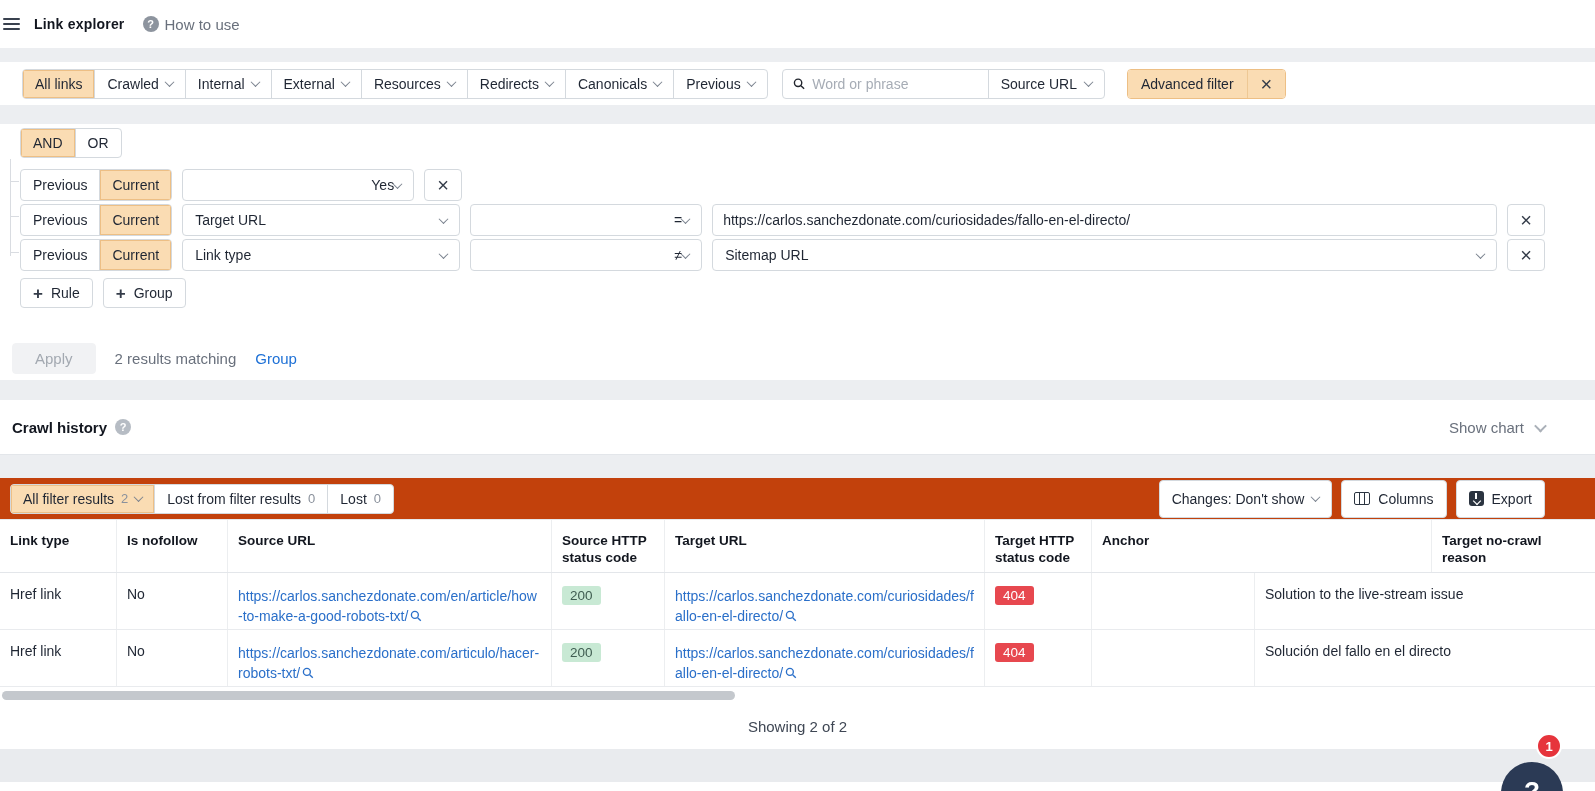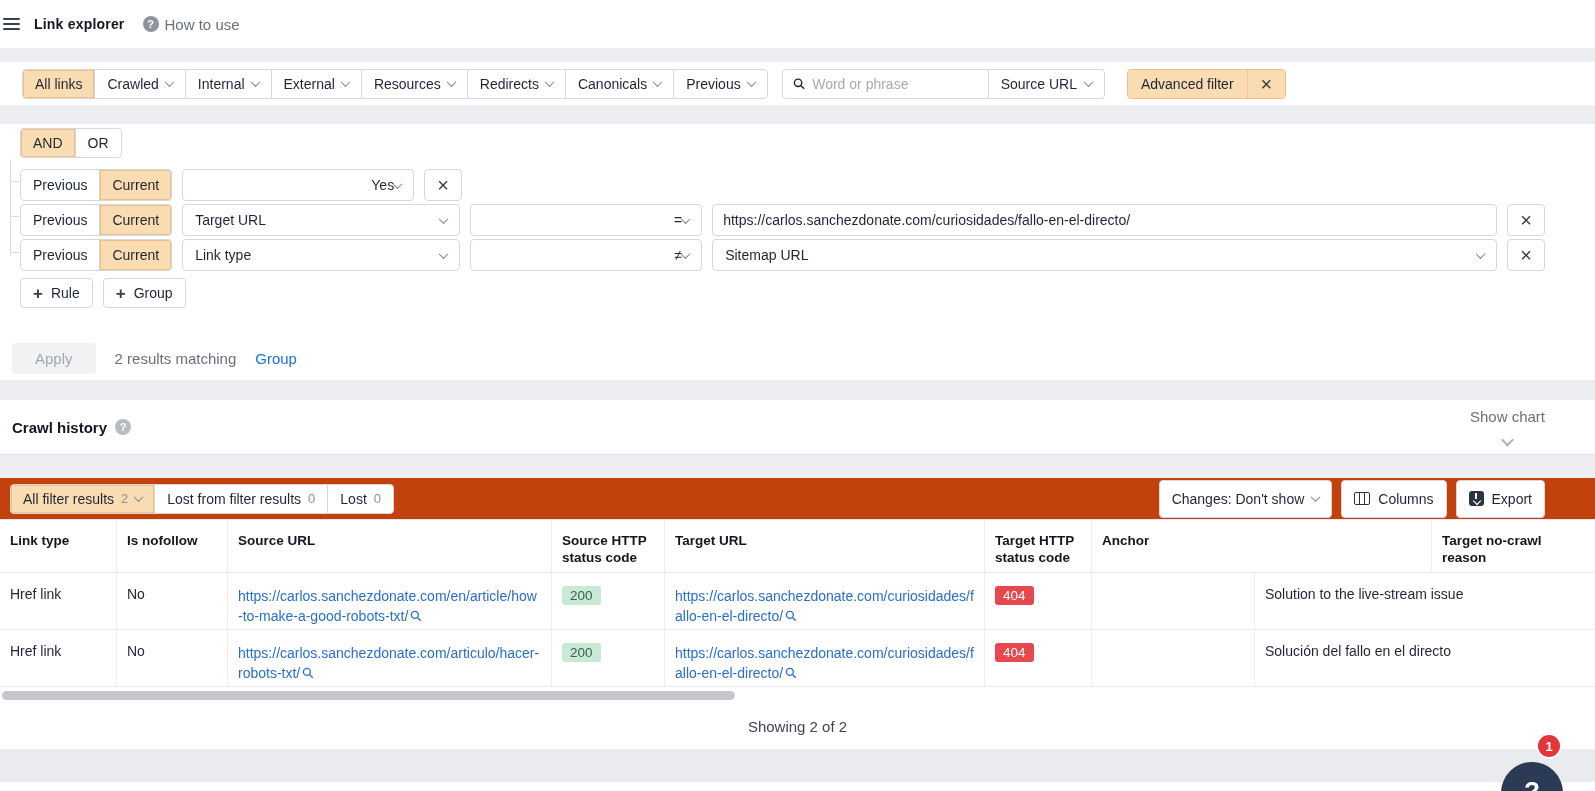--- a/index.html
+++ b/index.html
@@ -62,21 +62,21 @@
   .applyrow { display:flex; align-items:center; gap:19px; margin:35px 0 0 12px; }
   .apply-btn { height:31px; padding:0 22px; background:#f1f2f4; border:1px solid #f1f2f4; border-radius:4px;
     color:#a3a9b1; font-size:15px; cursor:default; }
   .match-txt { color:#69707c; font-size:15px; }
   .reset-link { color:#1d70d6; font-size:15px; cursor:pointer; }
   
   .crawlhist { height:55px; background:#fff; display:flex; align-items:center; justify-content:space-between;
     padding:0 50px 0 12px; border-bottom:1px solid #e3e6ea; }
   .ch-left { display:flex; align-items:center; gap:8px; }
   .ch-title { font-size:15px; font-weight:bold; color:#12161f; }
-  .ch-right { display:flex; align-items:center; gap:12px; color:#69707c; font-size:15px; cursor:pointer;flex-direction:column; }
+  .ch-right { display:flex; align-items:center; gap:12px; color:#69707c; font-size:15px; cursor:pointer; }
   
   .tabsrow { height:41px; background:#c2410c; display:flex; align-items:center; justify-content:space-between;
     padding:0 50px 0 10px; }
   .cnt { color:#8a919c; font-size:13px; }
   .tabs-right { display:flex; gap:9px; }
   .icon-cols { width:16px; height:13px; border:1.5px solid #2b3440; border-radius:2px; position:relative; flex:none; }
   .icon-cols::before, .icon-cols::after { content:""; position:absolute; top:0; bottom:0; width:1.5px; background:#2b3440; }
   .icon-cols::before { left:3.5px; } .icon-cols::after { left:8.5px; }
   .icon-export { width:15px; height:15px; background:#2b3440; border-radius:3px; position:relative; flex:none; }
   .icon-export::before { content:""; position:absolute; left:6.5px; top:2px; width:2px; height:6px; background:#fff; }

